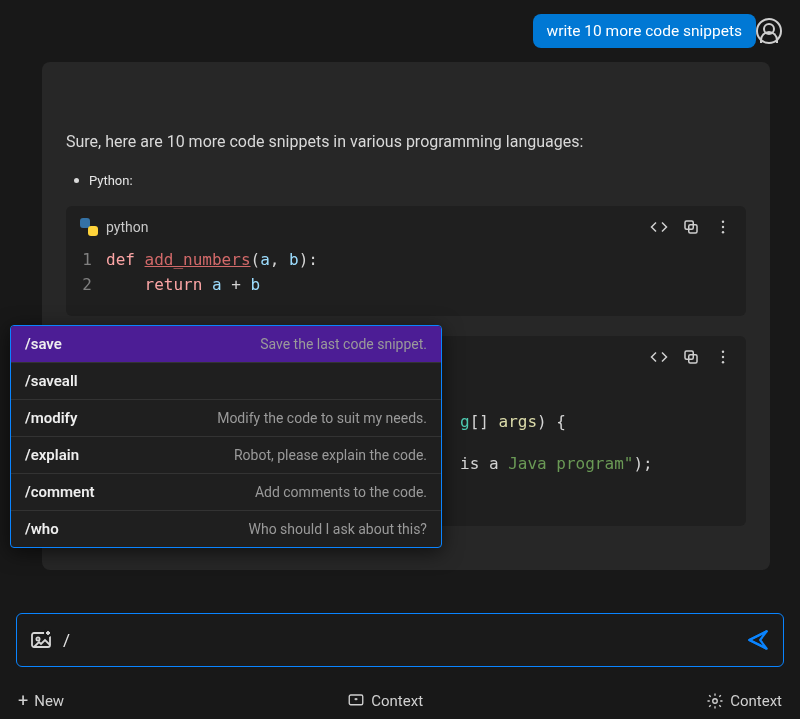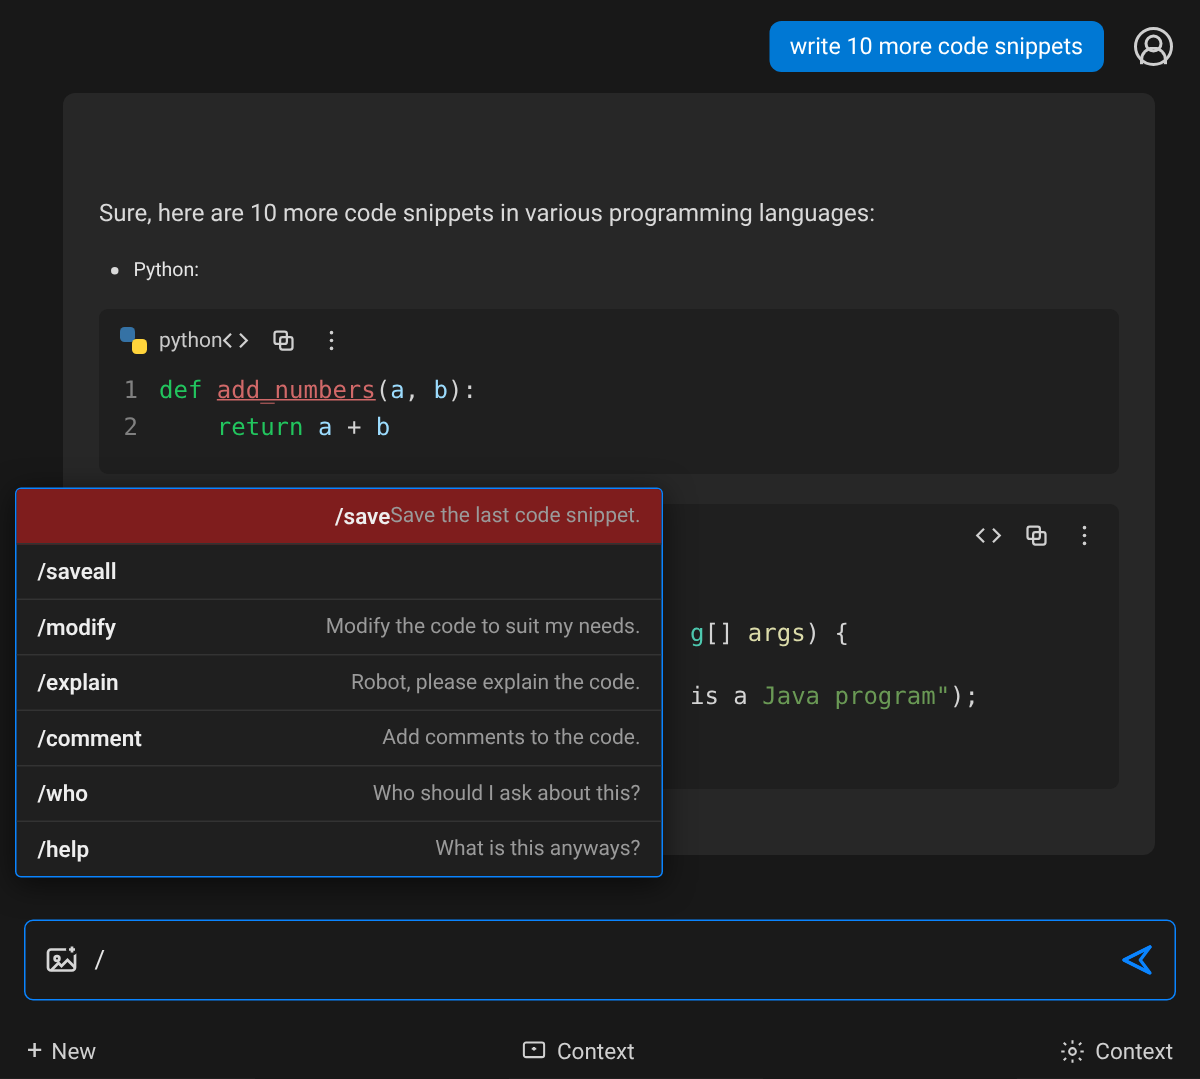--- a/index.html
+++ b/index.html
@@ -10,21 +10,21 @@
     color:#e6e6e6;
     overflow:hidden;
     position:relative;
   }
   .topbar {
     height:62px;
     display:flex;
     justify-content:flex-end;
     align-items:center;
     padding:0 18px 0 0;
-    gap:20px;
+    gap:0;
   }
   .user-chip {
     background:#0078D4;
     color:#fff;
     padding:8px 14px;
     border-radius:8px;
     font-size:15.5px;
   }
   .avatar {
     width:26px; height:26px;
@@ -50,34 +50,34 @@
   .bullet { display:flex; align-items:center; gap:10px; margin:0 0 18px 8px; font-size:13px;}
   .bullet .dot{width:5px;height:5px;border-radius:50%;background:#d9d9d9;}
   .codeblock {
     background:#1f1f1f;
     border-radius:6px;
     margin-bottom:20px;
     position:relative;
     min-height:110px;
   }
   .codehdr{
-    display:flex;align-items:center;
+    display:flex;align-items:center;justify-content:space-between;
     padding:12px 14px 8px 14px;font-size:14px;color:#c9c9c9;
   }
   .lang{display:flex;align-items:center;gap:8px;}
   .py-logo{width:18px;height:18px;position:relative;}
   .py-logo::before,.py-logo::after{content:"";position:absolute;width:10px;height:10px;border-radius:3px;}
   .py-logo::before{background:#3572A5;top:0;left:0;}
   .py-logo::after{background:#FFD43B;bottom:0;right:0;}
   .code-actions{display:flex;align-items:center;gap:14px;}
   .icn{width:18px;height:18px;color:#d0d0d0;cursor:pointer;}
   .code-lines{padding:4px 14px 14px;font-family:ui-monospace,Menlo,Consolas,monospace;font-size:16px;line-height:1.55;}
   .ln{display:flex;gap:14px;}
   .lnno{color:#808080;width:12px;text-align:right;}
-  .kw{color:#22c55e;}
+  .kw{color:#fca5a5;}
   .fn{color:#d16969;text-decoration:underline;}
   .pr{color:#9cdcfe;}
   .pn{color:#d4d4d4;}
   .op{color:#d4d4d4;}
   .ty{color:#4ec9b0;}
   .id{color:#DCDCAA;}
   .str{color:#6A9955;}
   .second-frag{padding:4px 14px 14px;font-family:ui-monospace,Menlo,Consolas,monospace;font-size:16px;position:absolute;left:0;right:0;}
 
   
@@ -92,21 +92,21 @@
     box-shadow:0 4px 20px rgba(0,0,0,.6);
     z-index:50;
   }
   .slash-row{
     display:flex;justify-content:space-between;align-items:center;
     padding:9px 14px;font-size:15px;
     border-bottom:1px solid #333;
     cursor:pointer;
   }
   .slash-row:last-child{border-bottom:none;}
-  .slash-row.sel{background:#7f1d1d;justify-content:flex-end;}
+  .slash-row.sel{background:#4c1d95;}
   .slash-cmd{font-weight:600;color:#eee;}
   .slash-desc{color:#9a9a9a;font-size:14px;text-align:right;}
 
   
   .input-wrap{
     position:absolute;left:16px;right:16px;bottom:52px;
     border:1px solid #0a84ff;border-radius:6px;
     height:54px;background:#1a1a1a;
     display:flex;align-items:center;padding:0 12px;gap:10px;
   }
@@ -210,24 +210,20 @@
       <span class="slash-cmd">/explain</span>
       <span class="slash-desc">Robot, please explain the code.</span>
     </div>
     <div class="slash-row">
       <span class="slash-cmd">/comment</span>
       <span class="slash-desc">Add comments to the code.</span>
     </div>
     <div class="slash-row">
       <span class="slash-cmd">/who</span>
       <span class="slash-desc">Who should I ask about this?</span>
-    </div>
-    <div class="slash-row">
-      <span class="slash-cmd">/help</span>
-      <span class="slash-desc">What is this anyways?</span>
     </div>
   </div>
 
 <div class="input-wrap">
   <svg class="img-icn" viewBox="0 0 24 24" fill="none" stroke="currentColor" stroke-width="1.8">
     <rect x="3" y="5" width="18" height="14" rx="2"></rect>
       <circle cx="9" cy="11" r="1.6"></circle>
       <path d="M21 17l-5-5-4 4-2-2-5 5"></path>
     <circle cx="19" cy="5" r="4" fill="#1a1a1a" stroke="none"></circle>
       <path d="M19 3v4M17 5h4" stroke-width="1.8"></path>

